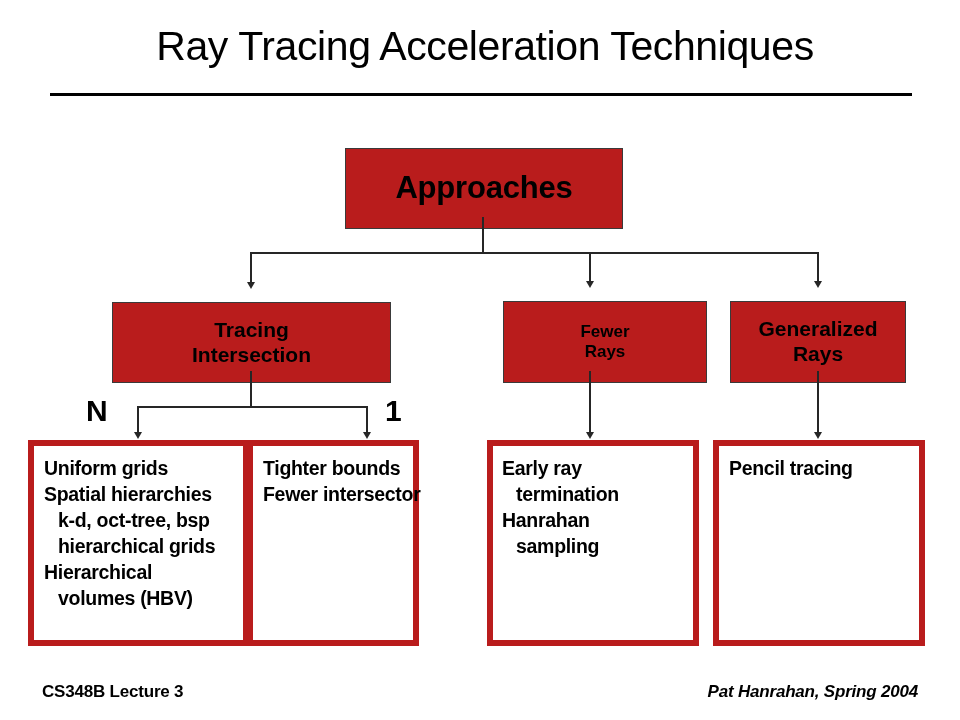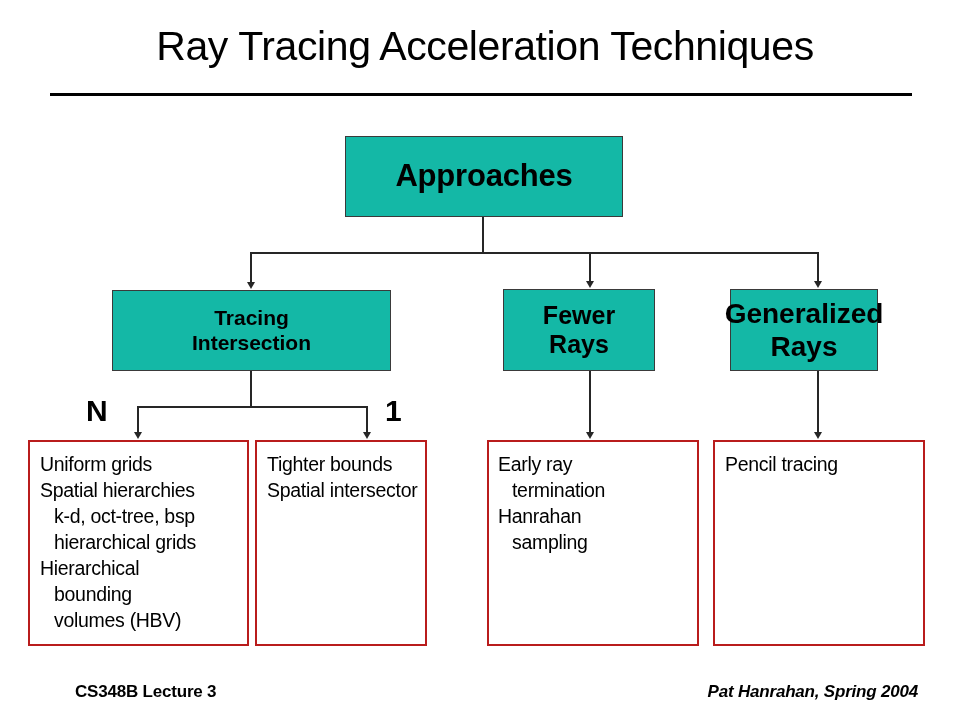--- a/index.html
+++ b/index.html
@@ -40,22 +40,23 @@
     width: 862px;
     height: 3px;
     background: #000000;
   }
 
   
   .node {
     position: absolute;
     box-sizing: border-box;
     border: 1px solid #3a3a3a;
-    background: #14b8a6;
-    color: #000000;
+    background: #b91c1c;
+    color: #000000;
+    margin-top: 12px;
   }
   .node-centered {
     display: flex;
     align-items: center;
     justify-content: center;
     text-align: center;
     font-weight: bold;
     line-height: 1.18;
   }
   #node-approaches {
@@ -69,48 +70,48 @@
   #node-faster-intersection {
     left: 112px;
     top: 290px;
     width: 279px;
     height: 81px;
     font-size: 21px;
   }
   #node-fewer-rays {
     left: 503px;
     top: 289px;
-    width: 152px;
+    width: 204px;
     height: 82px;
-    font-size: 25px;
+    font-size: 17px;
   }
   #node-generalized-rays {
     left: 730px;
     top: 289px;
-    width: 148px;
+    width: 176px;
     height: 82px;
-    font-size: 28px;
+    font-size: 21px;
   }
 
   
   .leaf {
     position: absolute;
     box-sizing: border-box;
-    border: 2px solid #b91c1c;
+    border: 6px solid #b91c1c;
     background: #ffffff;
     top: 440px;
     height: 206px;
     padding: 10px 4px 0 10px;
     color: #000000;
     font-size: 19.5px;
-    font-weight: normal;
+    font-weight: bold;
     line-height: 1.33;
   }
   #leaf-1 { left: 28px;  width: 221px; }
-  #leaf-2 { left: 255px; width: 172px; }
+  #leaf-2 { left: 247px; width: 172px; }
   #leaf-3 { left: 487px; width: 212px; padding-left: 9px; }
   #leaf-4 { left: 713px; width: 212px; }
   .leaf-line { white-space: nowrap; letter-spacing: -0.3px; }
   .leaf-line.indent { padding-left: 14px; }
 
   
   .vline {
     position: absolute;
     width: 2px;
     background: #262626;
@@ -142,21 +143,20 @@
 
   
   .footer-text {
     position: absolute;
     top: 682px;
     font-size: 17px;
     font-weight: bold;
     color: #000000;
     letter-spacing: -0.2px;
     white-space: nowrap;
-    margin-left: 33px;
   }
   #footer-left { left: 42px; }
   #footer-right { right: 42px; font-style: italic; }
 </style>
 </head>
 <body>
 
 <div id="slide">
 
   <div id="slide-title">Ray Tracing Acceleration Techniques</div>
@@ -216,27 +216,26 @@
 
   <div class="vline" style="left:817px; top:371px; height:62px;"></div>
   <div class="arrowhead" style="left:814px; top:432px;"></div>
 
   <div class="leaf" id="leaf-1">
     <div class="leaf-line">Uniform grids</div>
     <div class="leaf-line">Spatial hierarchies</div>
     <div class="leaf-line indent">k-d, oct-tree, bsp</div>
     <div class="leaf-line indent">hierarchical grids</div>
     <div class="leaf-line">Hierarchical</div>
-    <div class="leaf-line indent">bounding</div>
     <div class="leaf-line indent">volumes (HBV)</div>
   </div>
 
   <div class="leaf" id="leaf-2">
     <div class="leaf-line">Tighter bounds</div>
-    <div class="leaf-line">Spatial intersector</div>
+    <div class="leaf-line">Fewer intersector</div>
   </div>
 
   <div class="leaf" id="leaf-3">
     <div class="leaf-line">Early ray</div>
     <div class="leaf-line indent">termination</div>
     <div class="leaf-line">Hanrahan</div>
     <div class="leaf-line indent">sampling</div>
   </div>
 
   <div class="leaf" id="leaf-4">

